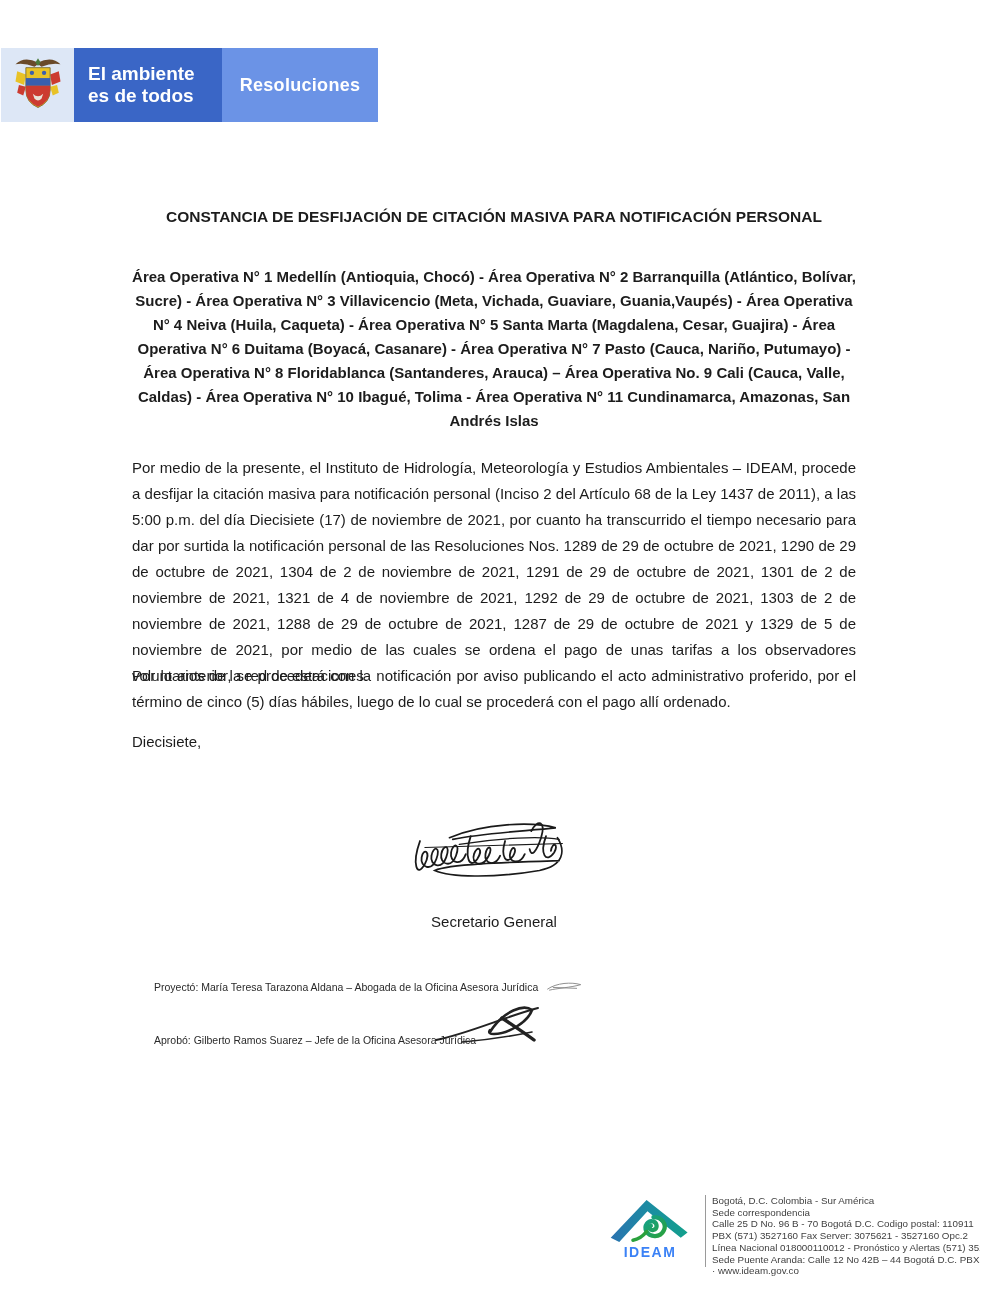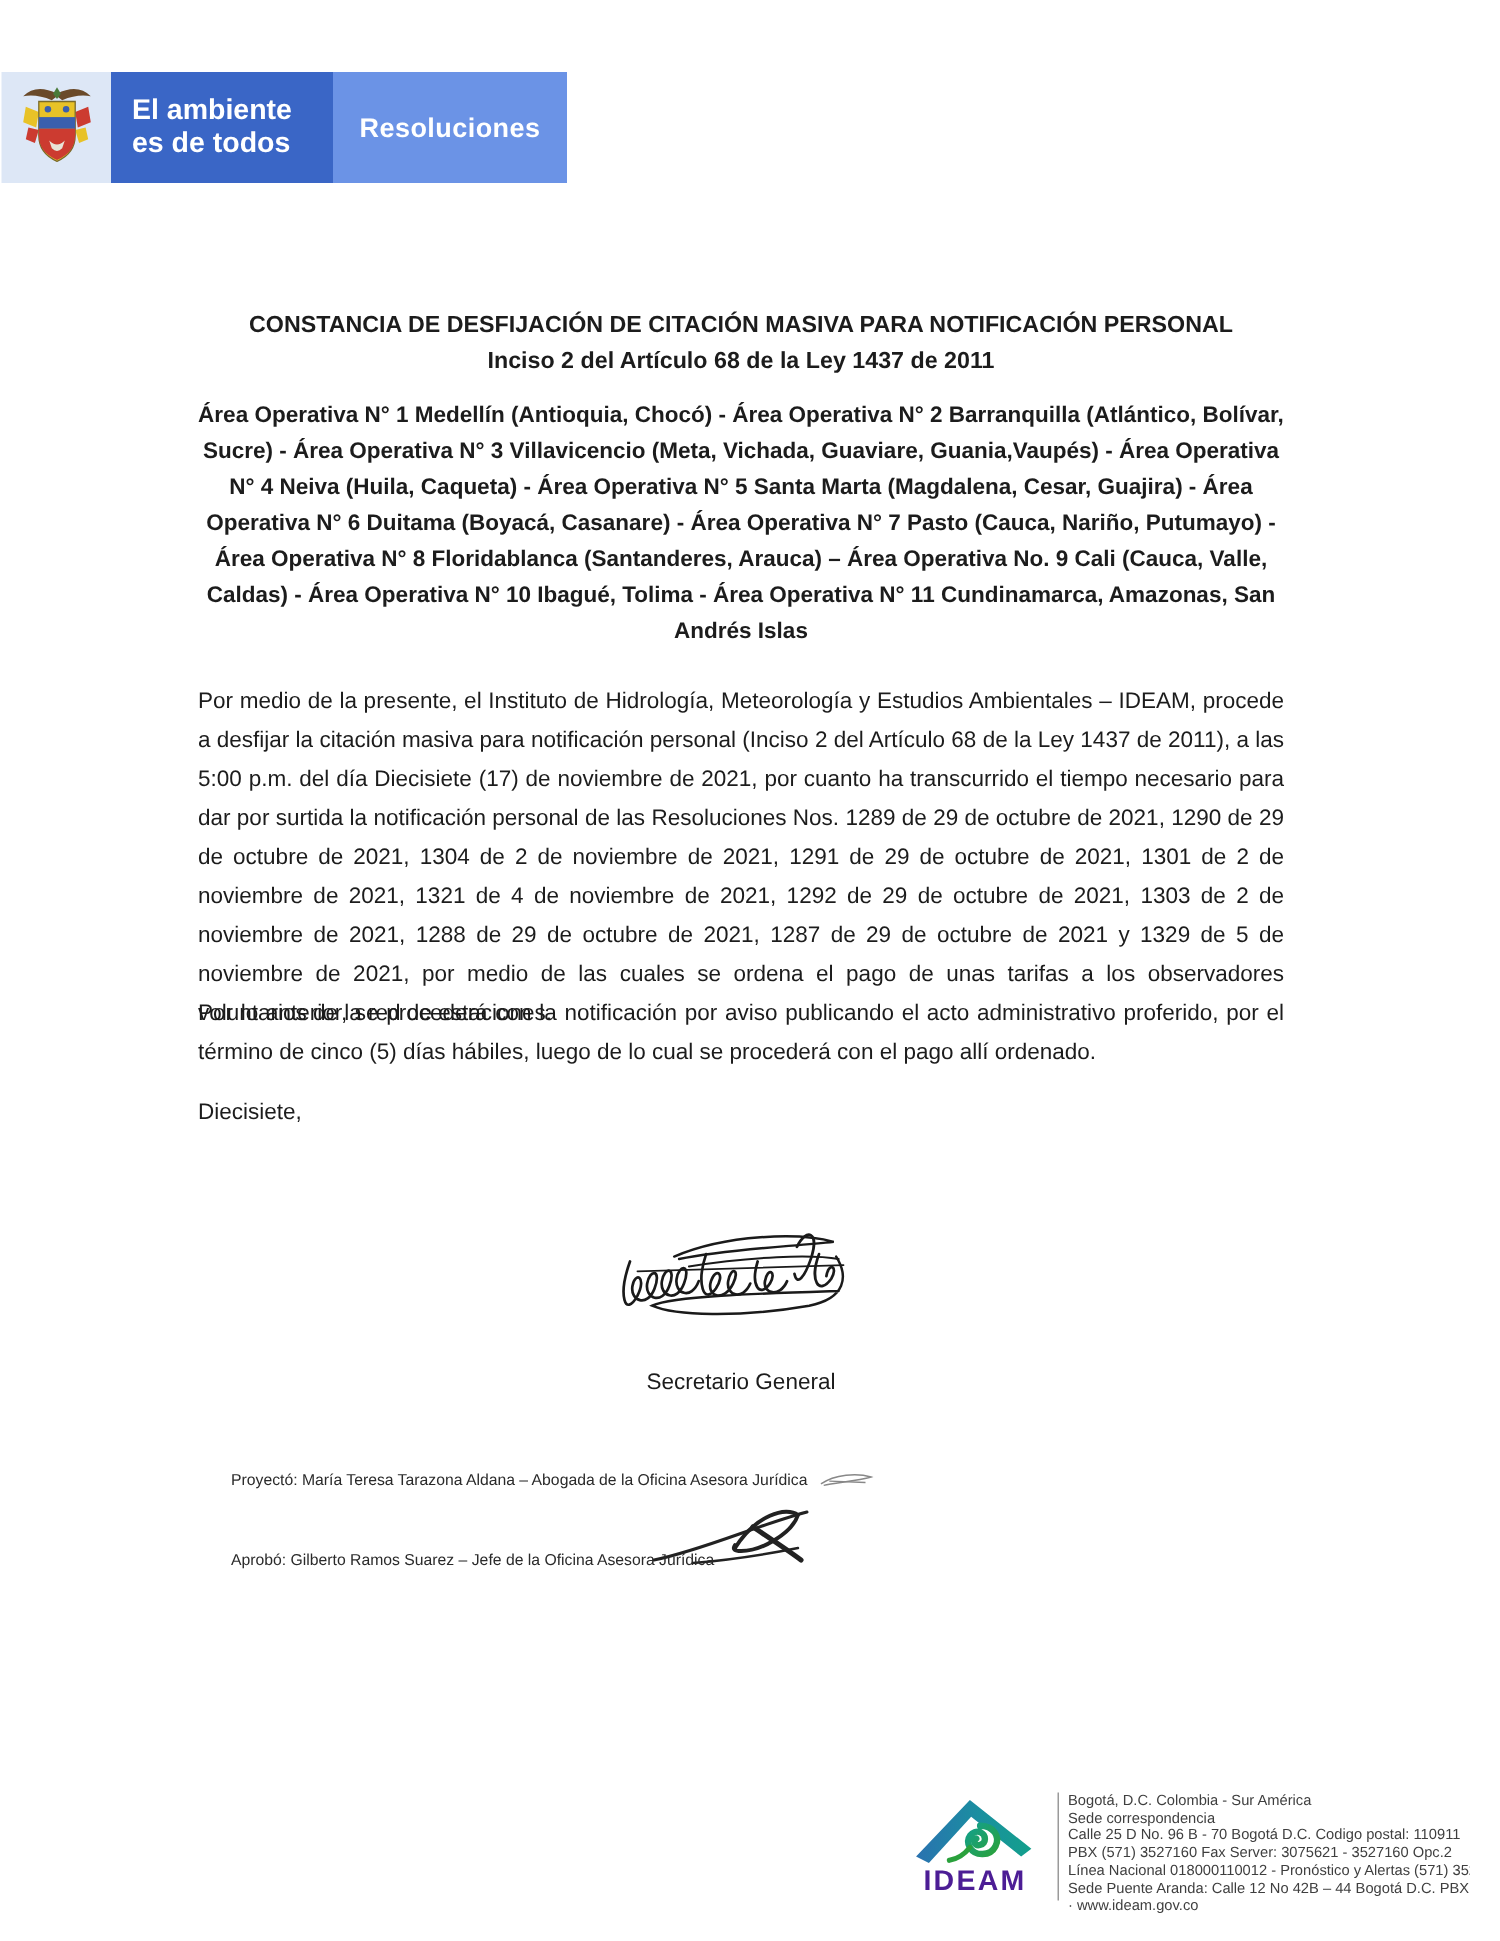--- a/index.html
+++ b/index.html
@@ -49,21 +49,21 @@
   
   .credit { position: absolute; left: 138px; font-size: 10.5px; color: #2a2a2a; display: flex; align-items: center; gap: 6px; padding-left: 16px; }
   .credit-proyecto { top: 980px; }
   .credit-aprobo { top: 1034px; }
   .sig-small { width: 40px; height: 13px; }
   .sig-aprobo { position: absolute; left: 432px; top: 1000px; width: 110px; height: 46px; }
 
   
   .footer { position: absolute; left: 607px; top: 1193px; display: flex; }
   .ideam-logo { width: 86px; display: flex; flex-direction: column; align-items: center; }
-  .ideam-text { font-weight: bold; font-size: 19px; letter-spacing: 1.5px; color: #4c1d95; margin-top: 1px; }
+  .ideam-text { font-weight: bold; font-size: 14px; letter-spacing: 1.5px; color: #3b82f6; margin-top: 1px; }
   .footer-divider { width: 1px; background: #9a9a9a; margin: 2px 6px 0 12px; height: 72px; }
   .address { font-size: 9.8px; line-height: 11.7px; color: #3f3f3f; padding-top: 2px; }
   .address div { white-space: nowrap; }
 </style>
 </head>
 <body>
 
 <div class="page">
 
   <div class="banner">
@@ -88,21 +88,20 @@
     </div>
     <div class="slogan-block">
       <span>El ambiente</span>
       <span>es de todos</span>
     </div>
     <div class="ministry-block">Resoluciones</div>
   </div>
 
   <div class="content doc-title" style="position:absolute;">
     <div>CONSTANCIA DE DESFIJACIÓN DE CITACIÓN MASIVA PARA NOTIFICACIÓN PERSONAL</div>
-    <div>Inciso 2 del Artículo 68 de la Ley 1437 de 2011</div>
   </div>
 
   <p class="content areas-par" style="position:absolute;">Área Operativa N° 1 Medellín (Antioquia, Chocó) - Área Operativa N° 2 Barranquilla (Atlántico, Bolívar, Sucre) - Área Operativa N° 3 Villavicencio (Meta, Vichada, Guaviare, Guania,Vaupés) - Área Operativa N° 4 Neiva (Huila, Caqueta) - Área Operativa N° 5 Santa Marta (Magdalena, Cesar, Guajira) - Área Operativa N° 6 Duitama (Boyacá, Casanare) - Área Operativa N° 7 Pasto (Cauca, Nariño, Putumayo)  - Área Operativa N° 8 Floridablanca (Santanderes, Arauca) – Área Operativa No. 9 Cali (Cauca, Valle, Caldas) - Área Operativa N° 10 Ibagué, Tolima  - Área Operativa N° 11 Cundinamarca, Amazonas, San Andrés Islas</p>
 
   <p class="content body-par par1" style="position:absolute;">Por medio de la presente, el Instituto de Hidrología, Meteorología y Estudios Ambientales – IDEAM, procede a desfijar la citación masiva para notificación personal (Inciso 2 del Artículo 68 de la Ley 1437 de 2011), a las 5:00 p.m. del día Diecisiete (17) de noviembre de 2021, por cuanto ha transcurrido el tiempo necesario para dar por surtida la notificación personal de las Resoluciones Nos. 1289 de 29 de octubre de 2021, 1290 de 29 de octubre de 2021, 1304 de 2 de noviembre de 2021, 1291 de 29 de octubre de 2021, 1301 de 2 de noviembre de 2021, 1321 de 4 de noviembre de 2021, 1292 de 29 de octubre de 2021, 1303 de 2 de noviembre de 2021, 1288 de 29 de octubre de 2021, 1287 de 29 de octubre de 2021 y 1329 de 5 de noviembre de 2021, por medio de las cuales se ordena el pago de unas tarifas a los observadores voluntarios de la red de estaciones.</p>
   <p class="content body-par par2" style="position:absolute;">Por lo anterior, se procederá con la notificación por aviso publicando el acto administrativo proferido, por el término de cinco (5) días hábiles, luego de lo cual se procederá con el pago allí ordenado.</p>
   <p class="content body-par closing" style="position:absolute;">Diecisiete,</p>
 
   <svg class="sig-main" viewBox="0 0 220 90" fill="none" stroke="#1a1a1a" stroke-width="2.2" stroke-linecap="round">
     <path d="M58,30 C100,12 160,10 188,18 C150,22 100,24 62,32" stroke-width="2"></path>

